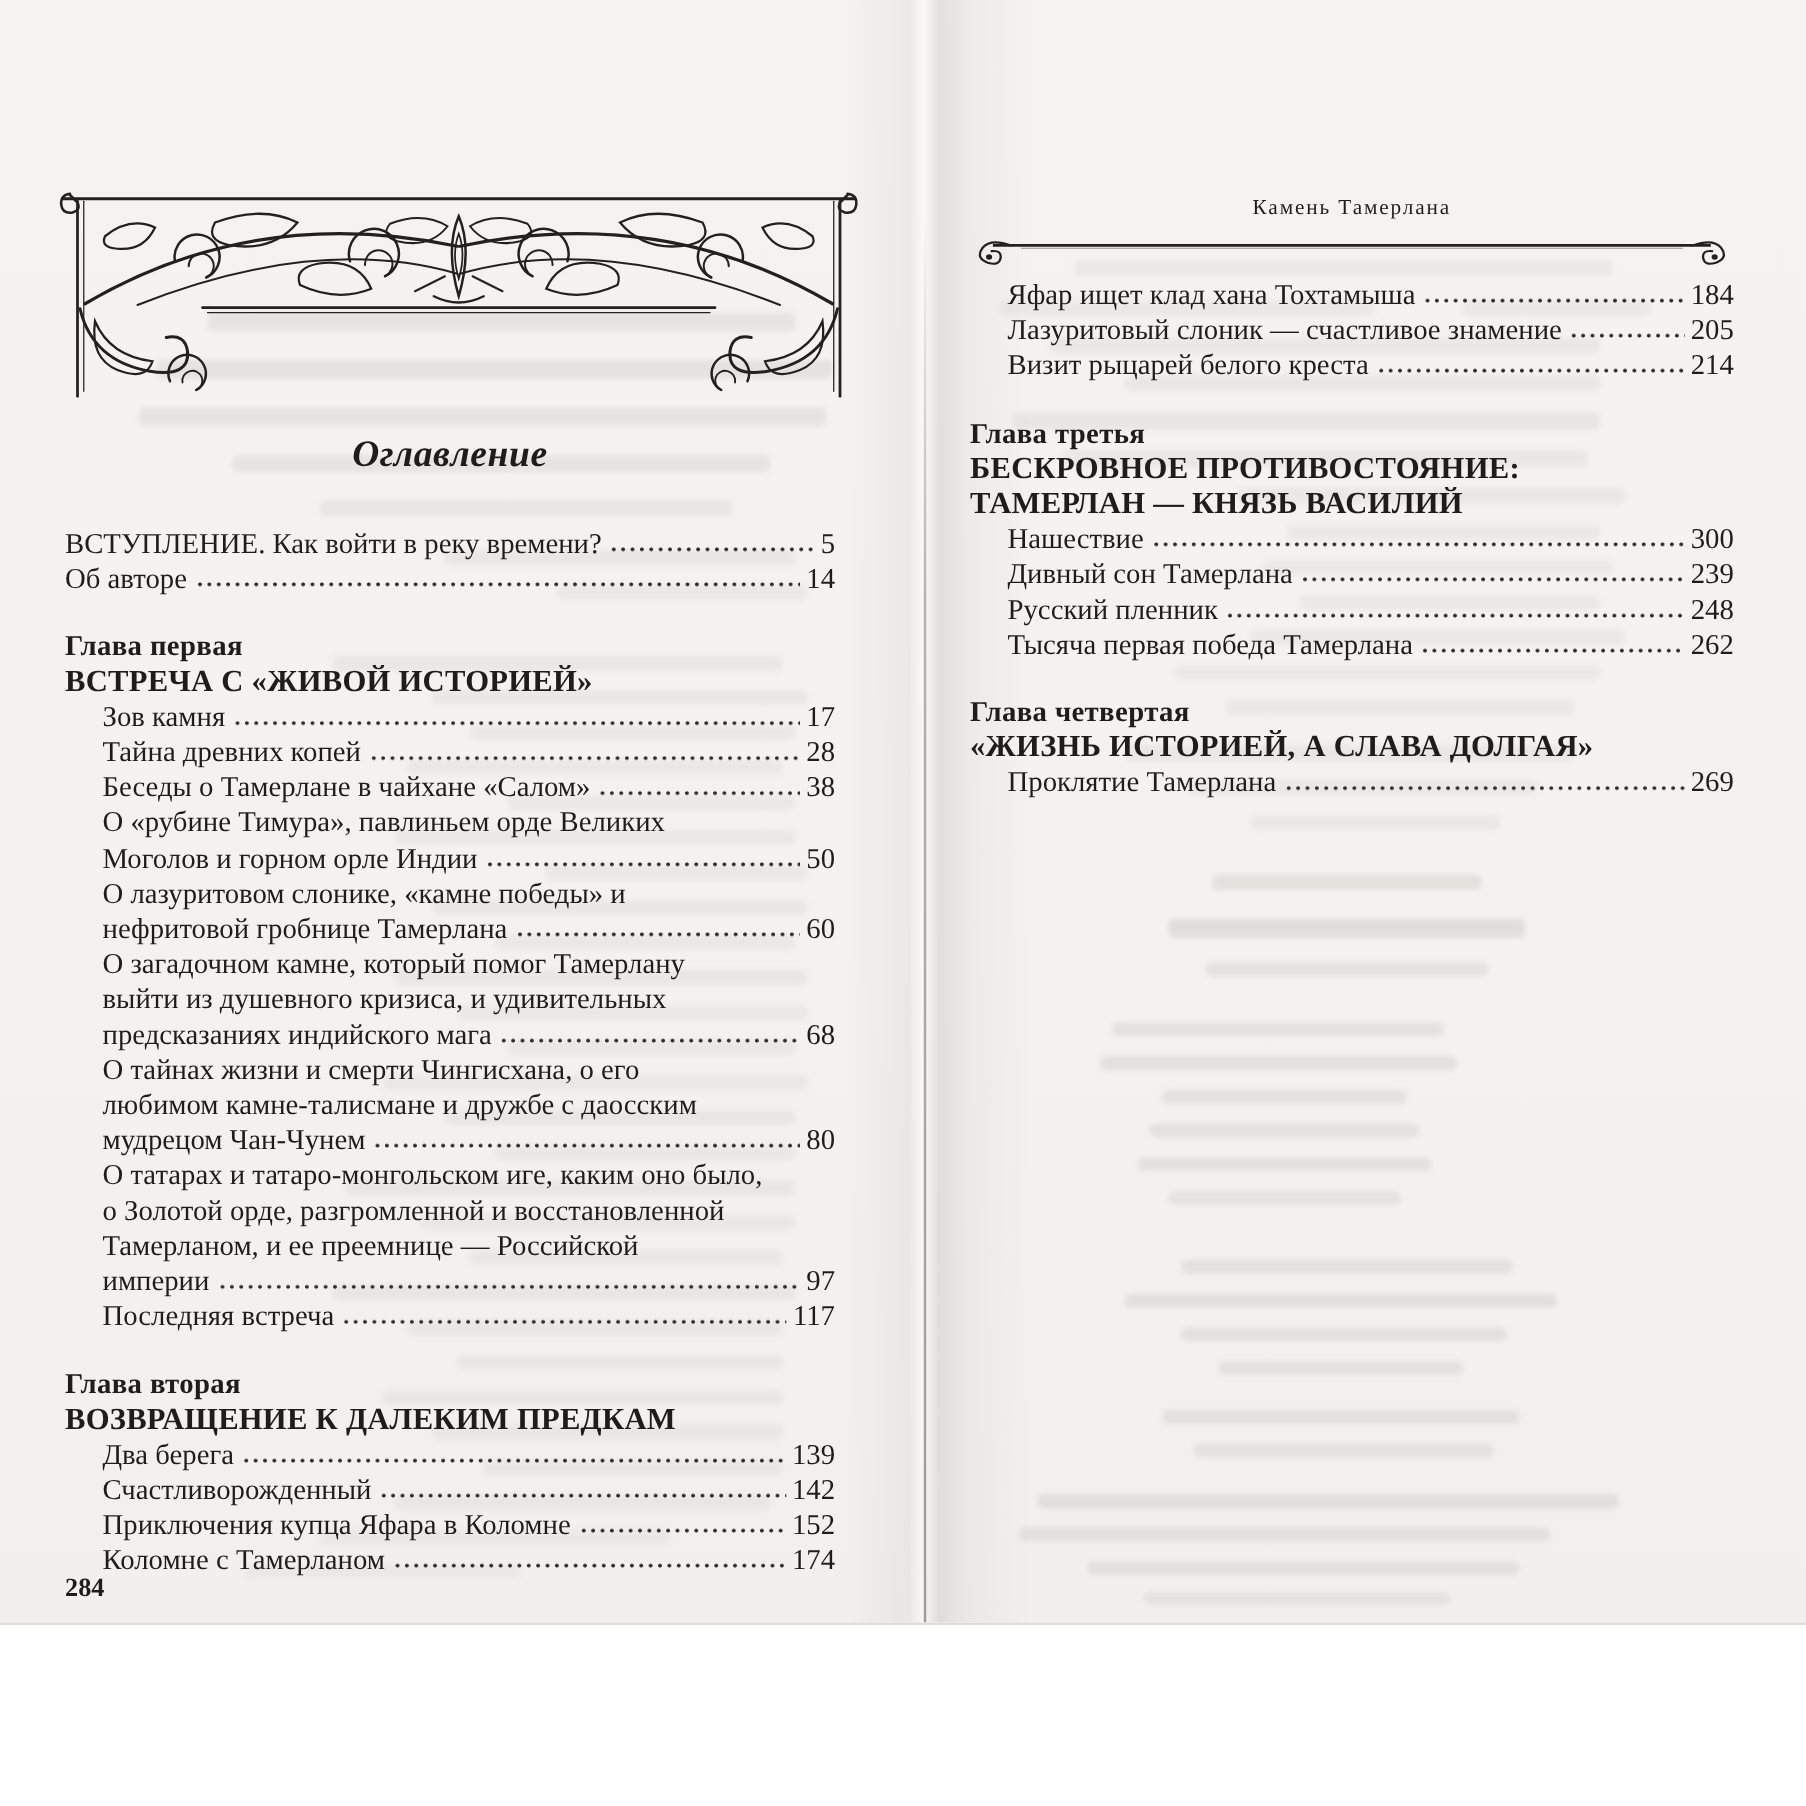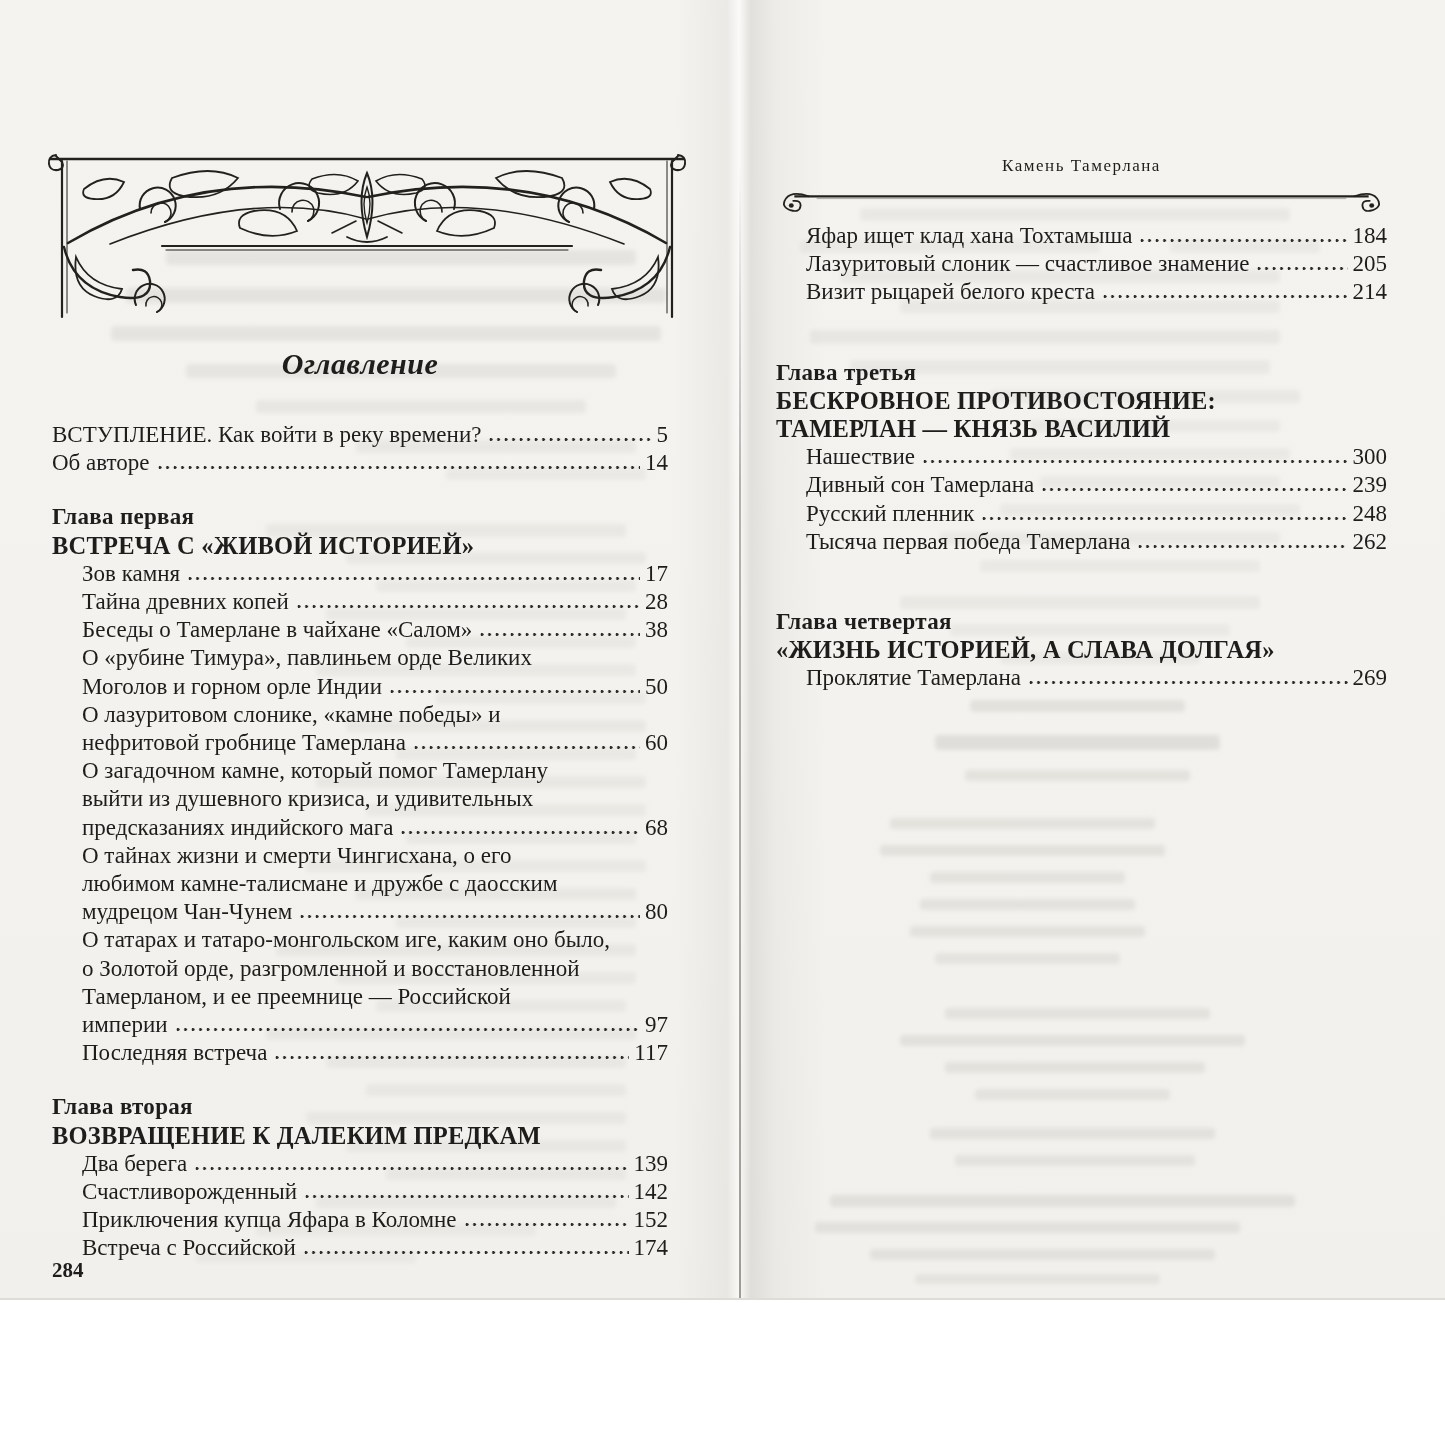--- a/index.html
+++ b/index.html
@@ -40,21 +40,21 @@
   
   .ornament { position:absolute; left:28px; top:145px; width:646px; height:178px; }
 
   .toc-heading {
     margin:0 0 38px 0; text-align:center;
     font-size:30px; line-height:38px; font-weight:bold; font-style:italic; letter-spacing:.5px;
   }
   .toc { font-size:23px; line-height:28.2px; }
   .toc-section { margin-top:26px; }
   .toc:first-of-type .toc-section:first-child { margin-top:0; }
-  .page-right .toc-section { margin-top:52px; }
+  .page-right .toc-section { margin-top:26px; }
   .page-right .toc-section:first-child { margin-top:0; }
 
   .chapter-label { font-weight:bold; white-space:nowrap; letter-spacing:.3px; }
   .chapter-title { font-weight:bold; font-size:24.5px; white-space:nowrap; letter-spacing:.2px; }
   .toc-items.indent { margin-left:30px; }
 
   .toc-line { white-space:nowrap; }
   .toc-lastline { display:flex; align-items:baseline; }
   .toc-text { flex:0 1 auto; white-space:nowrap; }
   .dot-leader {
@@ -276,21 +276,21 @@
               </div>
               <div class="toc-item">
                 <div class="toc-lastline">
                   <span class="toc-text">Приключения купца Яфара в Коломне</span>
                   <span class="dot-leader"></span>
                   <span class="toc-pagenum">152</span>
                 </div>
               </div>
               <div class="toc-item">
                 <div class="toc-lastline">
-                  <span class="toc-text">Встреча с Российской</span>
+                  <span class="toc-text">Коломне с Тамерланом</span>
                   <span class="dot-leader"></span>
                   <span class="toc-pagenum">174</span>
                 </div>
               </div>
             </div>
           </div>
         </div>
       <div class="folio">284</div>
     </section>
 

